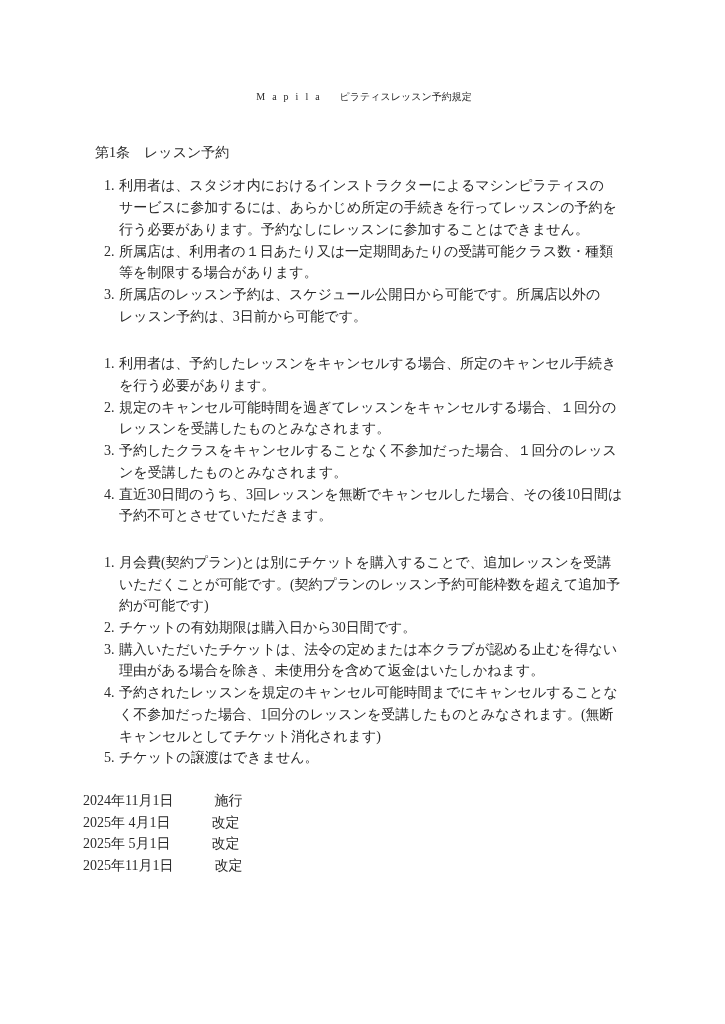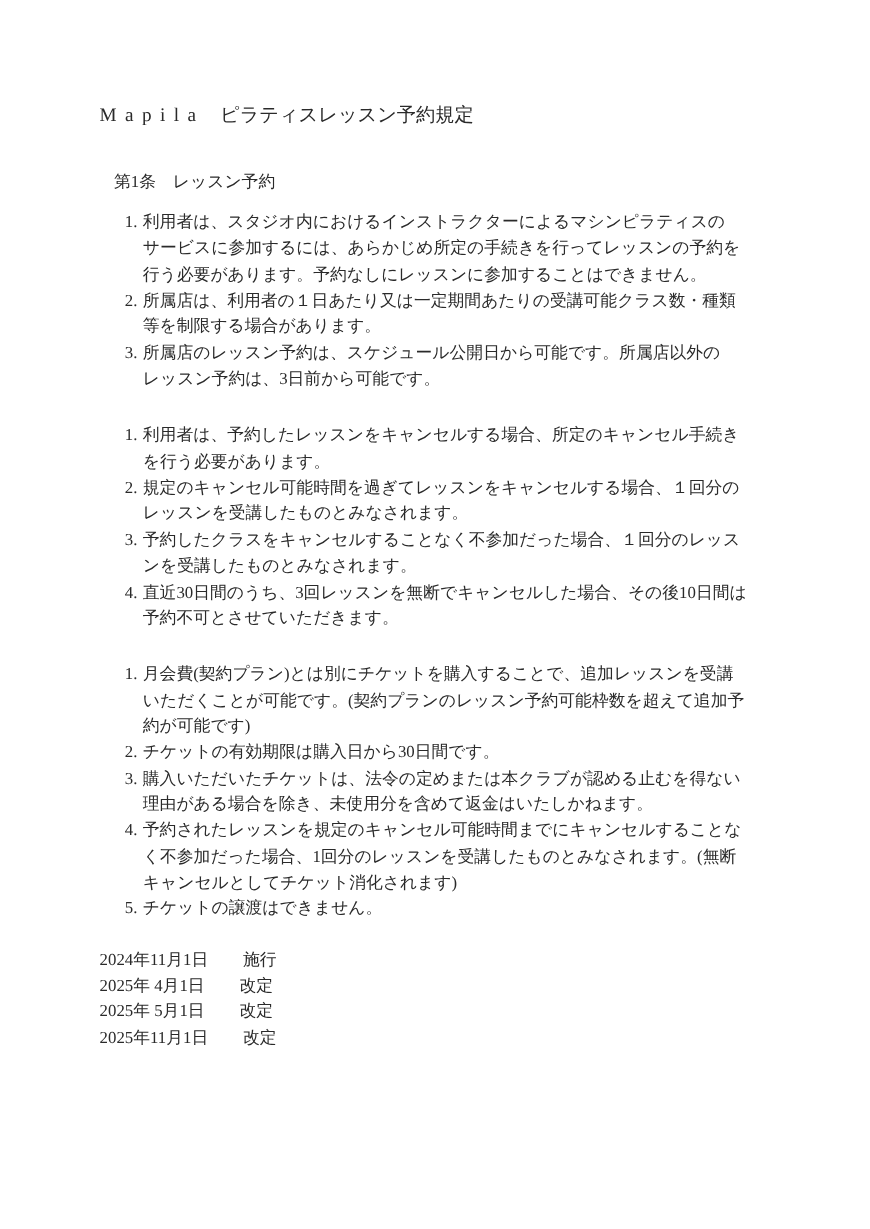--- a/index.html
+++ b/index.html
@@ -18,21 +18,22 @@
     box-sizing: border-box;
   }
 
   .content {
     margin-left: 83px;
     width: 562px;
     padding-top: 86px;
   }
 
   .doc-title {
-    font-size: 16px;
+    text-align: center;
+    font-size: 10px;
     white-space: nowrap;
   }
   .doc-title .brand {
     letter-spacing: 7px;
     margin-right: 13px;
   }
 
   .article-heading {
     margin: 12px;
     font-size: 14px;
@@ -52,21 +53,21 @@
   .item-num {
     flex: none;
     width: 15px;
   }
   .item-text {
     flex: 1;
     white-space: pre-wrap;
   }
 
   .revisions { margin-top: 21px; }
-  .revision-row { display: flex; }
+  .revision-row { display: flex; gap: 12px; }
   .revision-date { white-space: pre; }
   .revision-label { margin-left: 29px; }
 </style>
 </head>
 <body>
 
 <div class="page" style="background: rgb(255, 255, 255); color: rgb(42, 42, 42);">
   <div class="content">
 
     <div class="doc-title">

